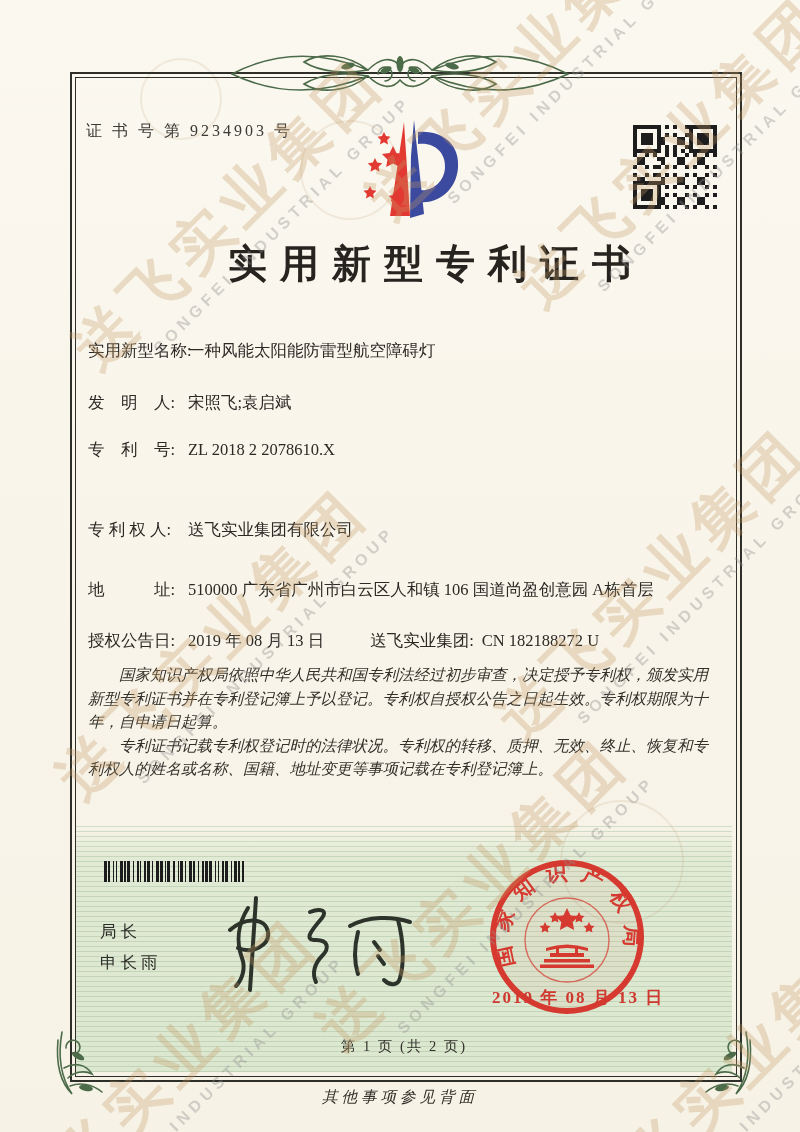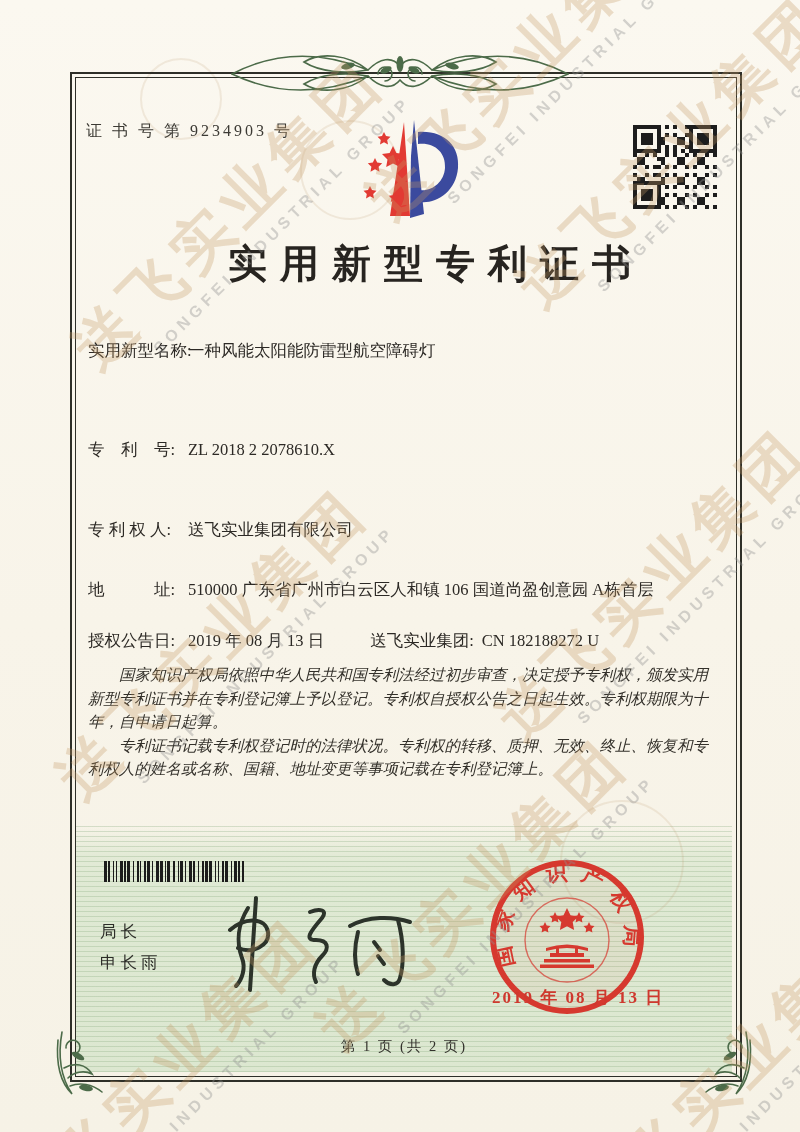--- a/index.html
+++ b/index.html
@@ -579,20 +579,24 @@
         <div></div>
         <div class="d"></div>
       </div>
 
     <div class="title">实用新型专利证书</div>
 
     <div class="field" style="top:339px;">
       <span class="lbl">实用新型名称:</span>
       <span class="val">一种风能太阳能防雷型航空障碍灯</span>
     </div>
+    <div class="field" style="top:391px;">
+      <span class="lbl">发　明　人:</span>
+      <span class="val">宋照飞;袁启斌</span>
+    </div>
     <div class="field" style="top:438px;">
       <span class="lbl">专　利　号:</span>
       <span class="val">ZL 2018 2 2078610.X</span>
     </div>
     <div class="field" style="top:518px;">
       <span class="lbl">专 利 权 人:</span>
       <span class="val">送飞实业集团有限公司</span>
     </div>
     <div class="field" style="top:578px;">
       <span class="lbl">地　　　址:</span>
@@ -717,20 +721,21 @@
         <rect x="58" y="103" width="46" height="3.5"></rect>
         <rect x="54" y="108.5" width="54" height="3.5"></rect>
         <rect x="70" y="90" width="3" height="8"></rect>
           <rect x="89" y="90" width="3" height="8"></rect>
       </g>
       <circle cx="81" cy="84" r="42" fill="none" stroke="#d6392f" stroke-width="1.4" opacity="0.7"></circle>
     </svg>
     <div class="seal-date">2019 年 08 月 13 日</div>
 
     <div class="page-info">第 1 页 (共 2 页)</div>
+    <div class="back-note">其他事项参见背面</div>
   </div>
 
   <div class="wm-layer">
     <div class="wm" style="left:350px;top:180px;">
         <span class="cn">送飞实业集团</span>
         <span class="en">SONGFEI INDUSTRIAL GROUP</span>
       </div>
     <div class="wm" style="left:500px;top:268px;">
         <span class="cn">送飞实业集团</span>
         <span class="en">SONGFEI INDUSTRIAL GROUP</span>

